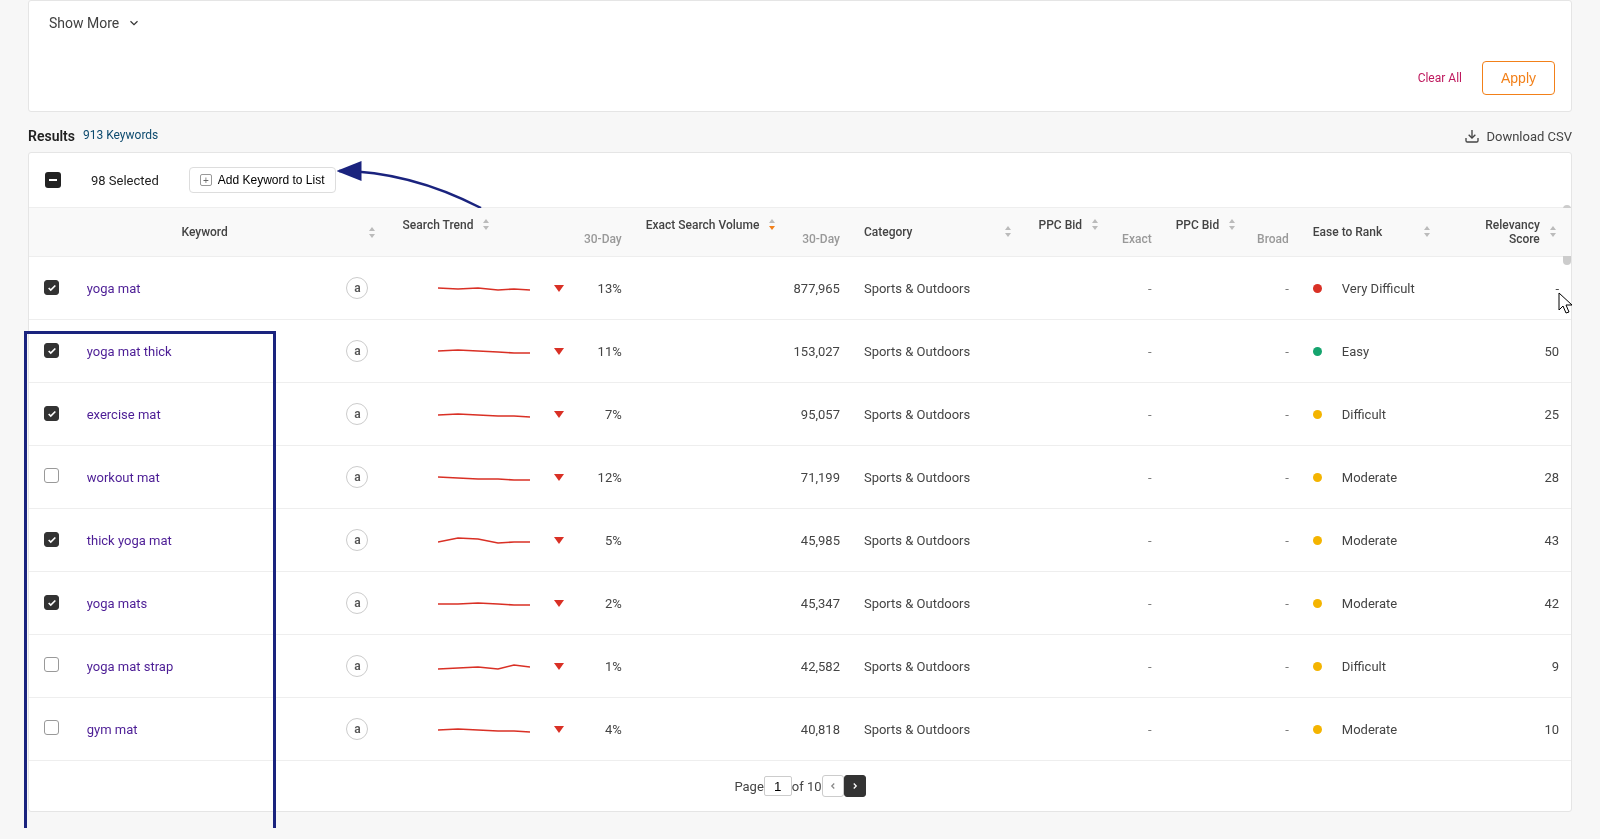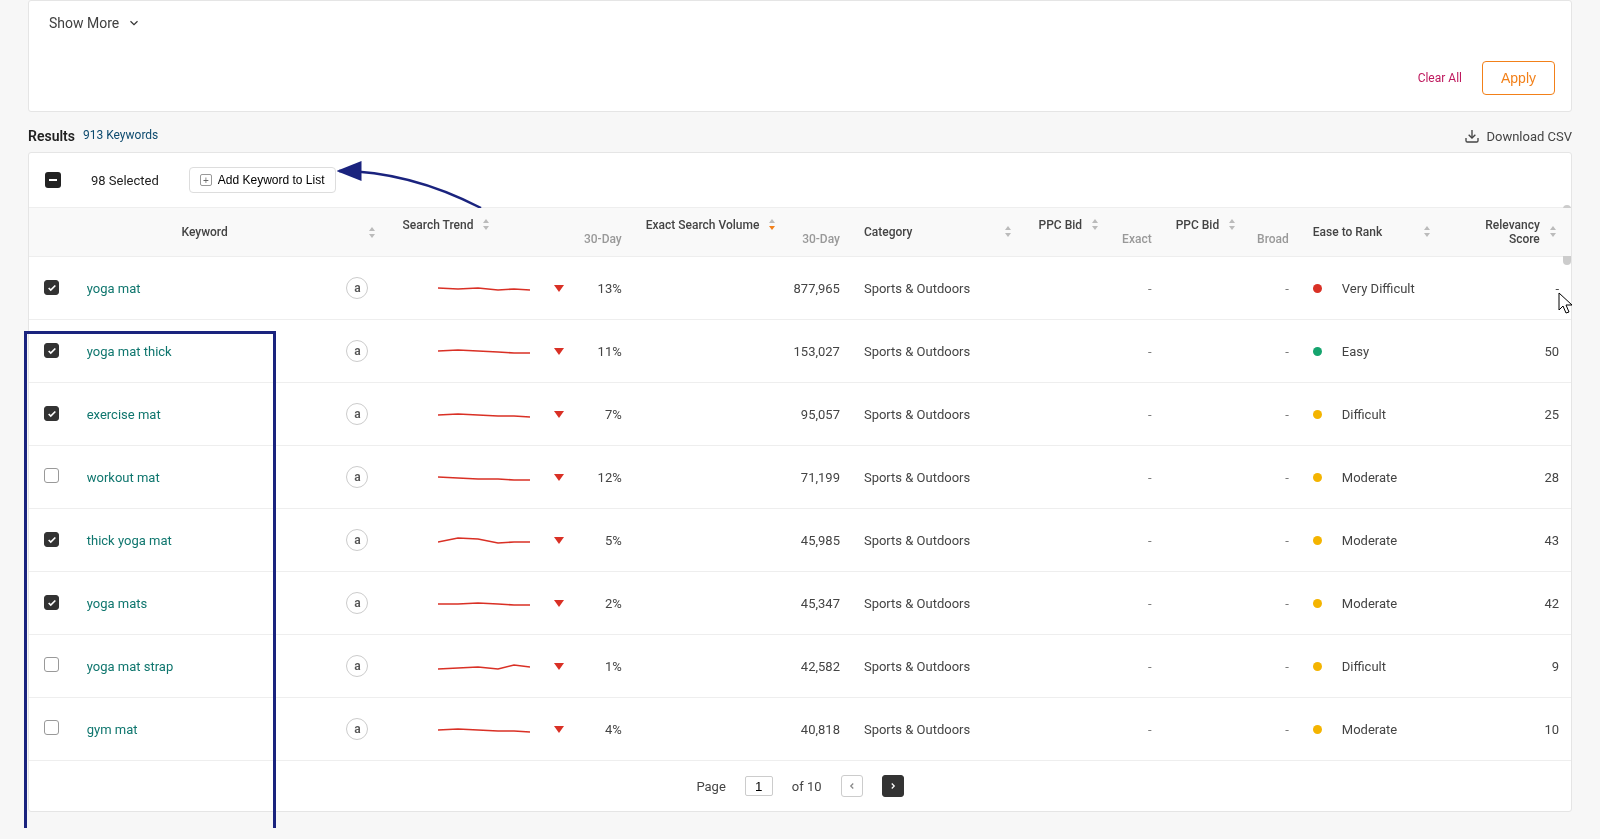--- a/index.html
+++ b/index.html
@@ -29,34 +29,34 @@
   .sort-icons::before { content:""; position:absolute; top:-6px; left:0; border-left:3px solid transparent; border-right:3px solid transparent; border-bottom:4px solid #bbb; }
   .sort-icons::after { content:""; position:absolute; top:1px; left:0; border-left:3px solid transparent; border-right:3px solid transparent; border-top:4px solid #bbb; }
   .sort-active-desc::after { border-top-color:#f28019; }
   tbody td { border-bottom:1px solid #eee; padding: 20px 12px; font-size:13px; color:#444; vertical-align: middle; }
   tbody tr:first-child td { border-top:none; }
   .cbcell { width:44px; text-align:center; }
   .checkbox { width:15px; height:15px; border:1px solid #999; border-radius:3px; display:inline-flex; align-items:center; justify-content:center; background:#fff; }
   .checkbox.checked { background:#333; border-color:#333; }
   .checkbox.checked svg { display:block; }
   .checkbox svg { display:none; }
-  .kw-cell { width:250px; color:#0f766e; }
+  .kw-cell { width:250px; color:#4c1d95; }
   .amz-badge { width:22px; height:22px; border:1px solid #ccc; border-radius:50%; display:flex; align-items:center; justify-content:center; font-size:12px; color:#555; font-weight:600;}
   .trend-col { text-align:right; }
   .trend-wrap { display:flex; align-items:center; justify-content:flex-end; gap:24px; }
   .spark { width:92px; height:20px; }
   .tri-down { width:0; height:0; border-left:5px solid transparent; border-right:5px solid transparent; border-top:7px solid #d93025; }
   .trend-pct { width:34px; text-align:right; }
   .num-cell { text-align:right; }
   .dash { text-align:right; color:#777; }
   .ease { display:flex; align-items:center; gap:20px; }
   .dot { width:9px; height:9px; border-radius:50%; }
   .red { background:#d93025; } .green { background:#15a46e; } .yellow { background:#f4b400; }
   .highlight-box { position:absolute; border:3px solid #1a237e; top:178px; left:-5px; width:252px; height:600px; pointer-events:none; z-index:5; }
-  .pager { display:flex; justify-content:center; align-items:center; gap:19px; padding:14px; font-size:13px; color:#444; }
+  .pager { display:flex; justify-content:center; align-items:center; gap:0; padding:14px; font-size:13px; color:#444; }
   .pager input { width:28px; height:20px; border:1px solid #ccc; text-align:center; border-radius:2px;}
   .pg-btn { width:22px; height:22px; border:1px solid #ccc; border-radius:3px; display:flex; align-items:center; justify-content:center; background:#fff; cursor:pointer;}
   .pg-btn.next { background:#333; border-color:#333; color:#fff; }
   .pg-btn svg { width:10px; height:10px; }
   .scroll-ind { position:absolute; right:0; top:52px; width:8px; height:60px; background:#ccc; border-radius:4px;}
   th.right, td.right { text-align:right; }
   .th-inner-r { display:flex; align-items:center; gap:4px; }
   .th-inner-l { display:flex; align-items:center; gap:4px;justify-content:center; }
   .cursor { position:fixed; top:292px; left:1558px; pointer-events:none; z-index:50; }
 </style>

